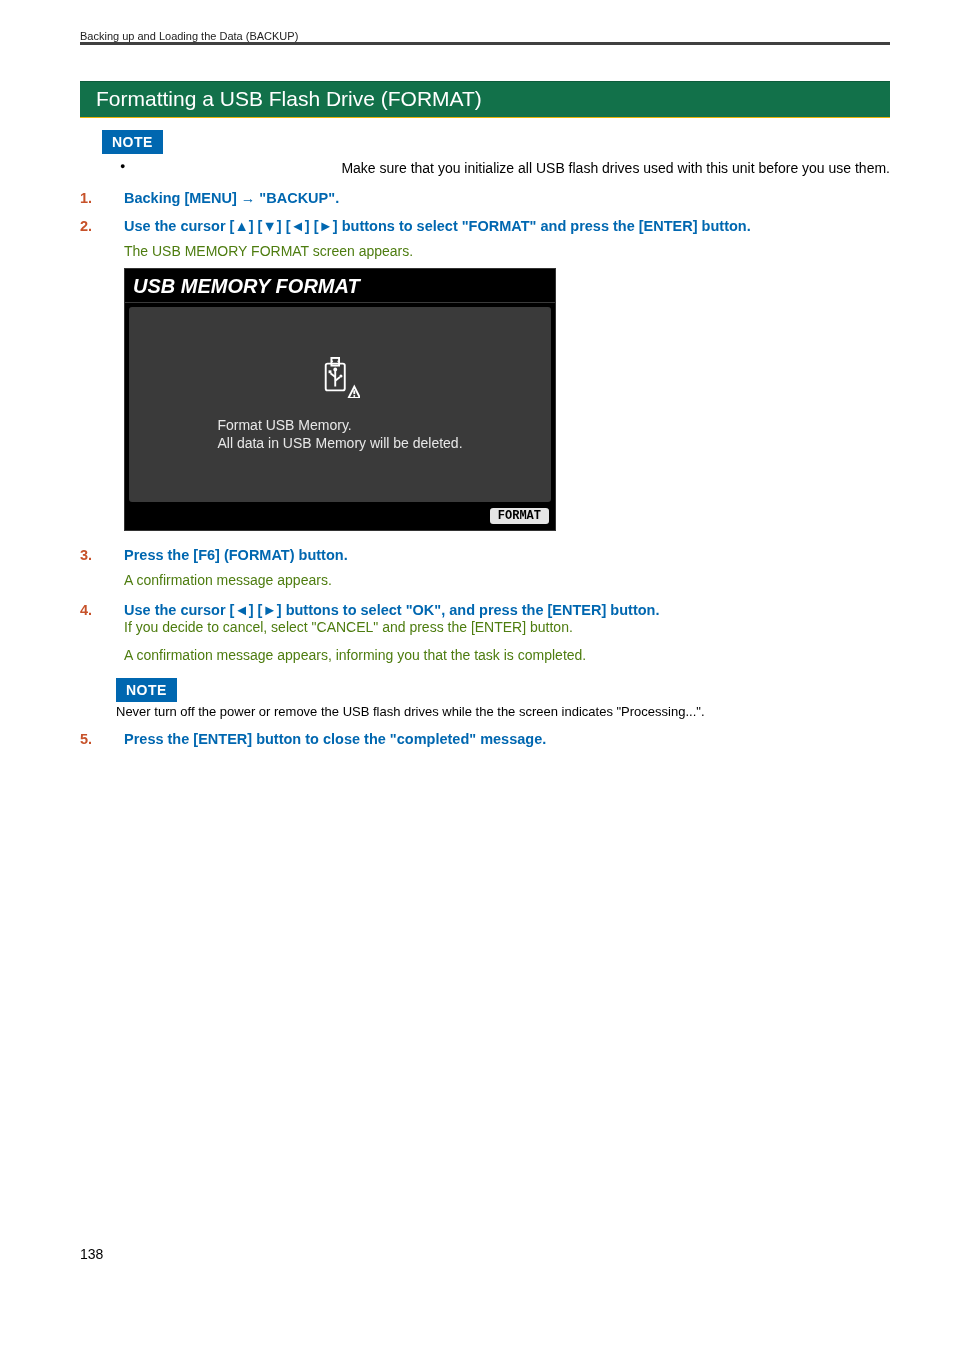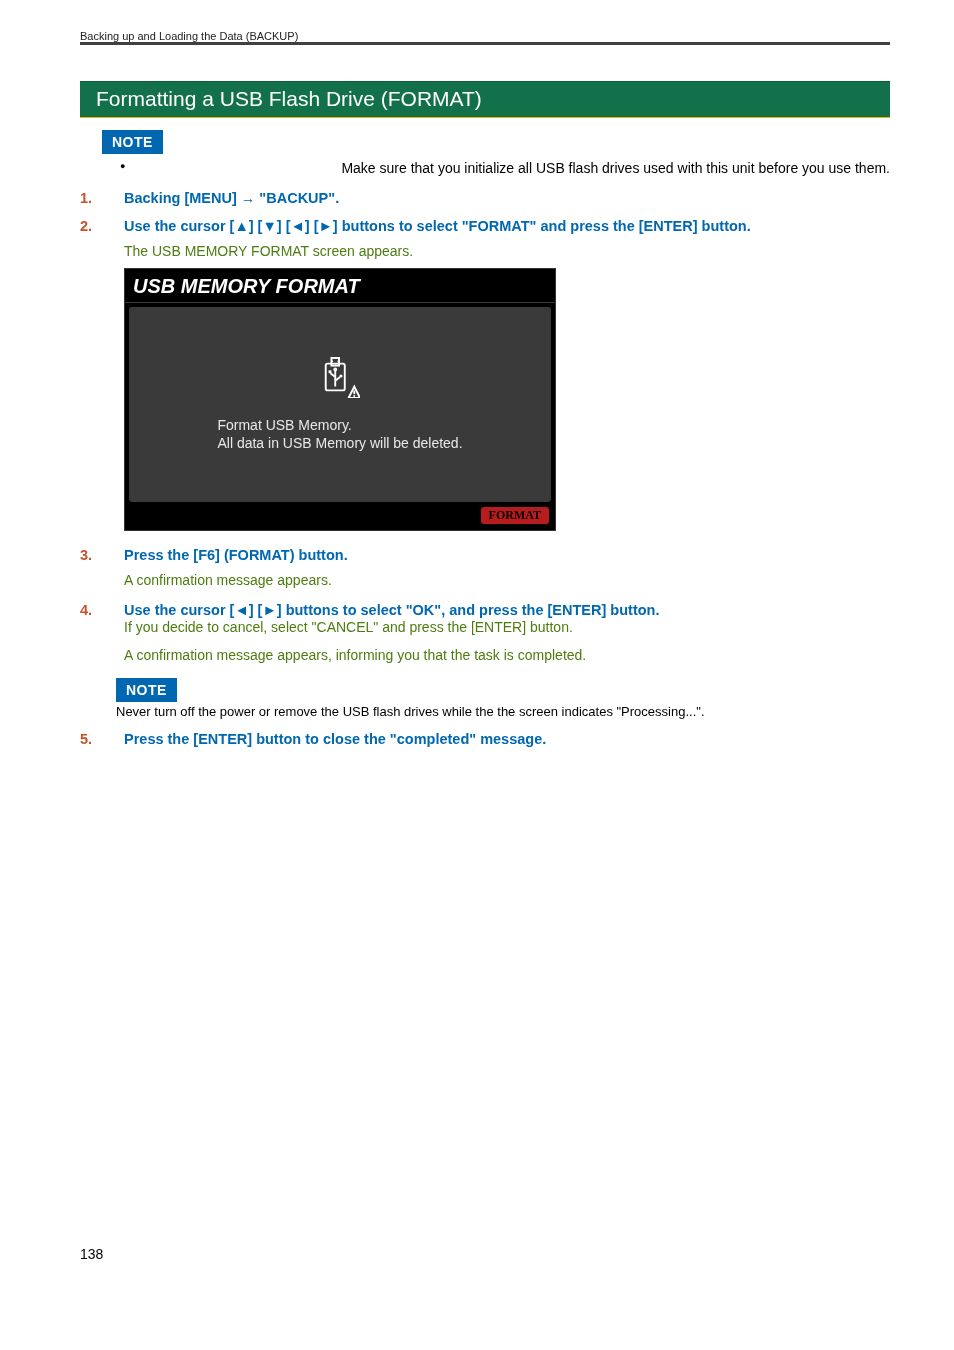--- a/index.html
+++ b/index.html
@@ -143,27 +143,27 @@
   }
   .screen-footer {
     height: 28px;
     background: #000;
     position: relative;
   }
   .format-btn {
     position: absolute;
     right: 6px;
     bottom: 6px;
-    background: #b91c1c;
+    background: #e5e5e5;
     color: #000;
     font-weight: 700;
     font-size: 12px;
     padding: 1px 8px;
     border-radius: 3px;
-    font-family: Liberation Serif, serif;
+    font-family: Liberation Mono, monospace;
   }
 
   .page-number {
     position: absolute;
     bottom: 88px;
     left: 80px;
     font-size: 14px;
   }
 </style>
 </head>

